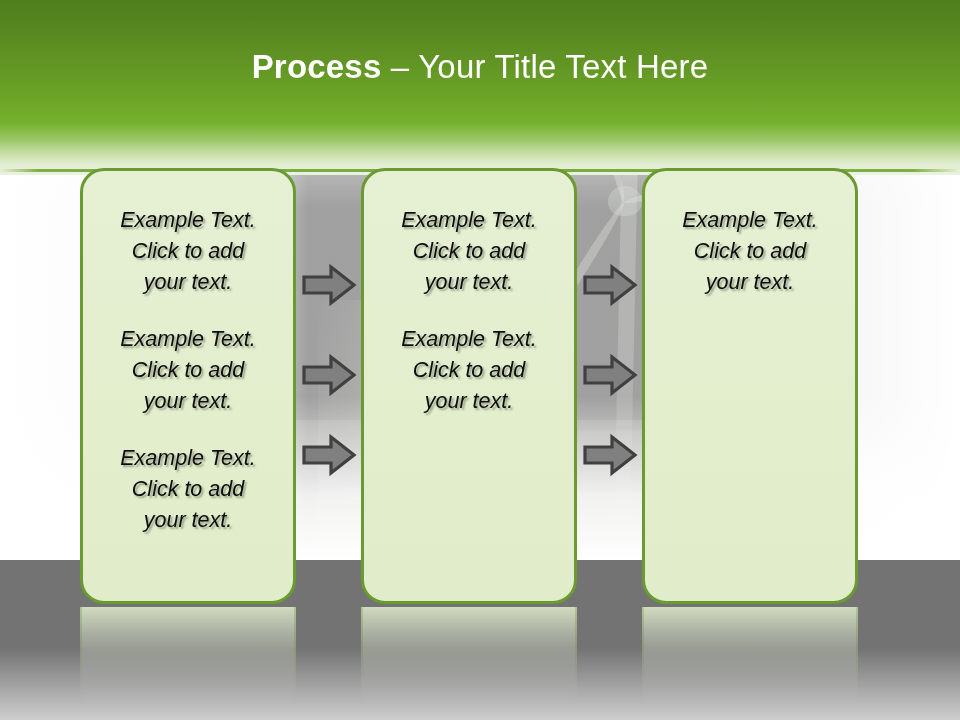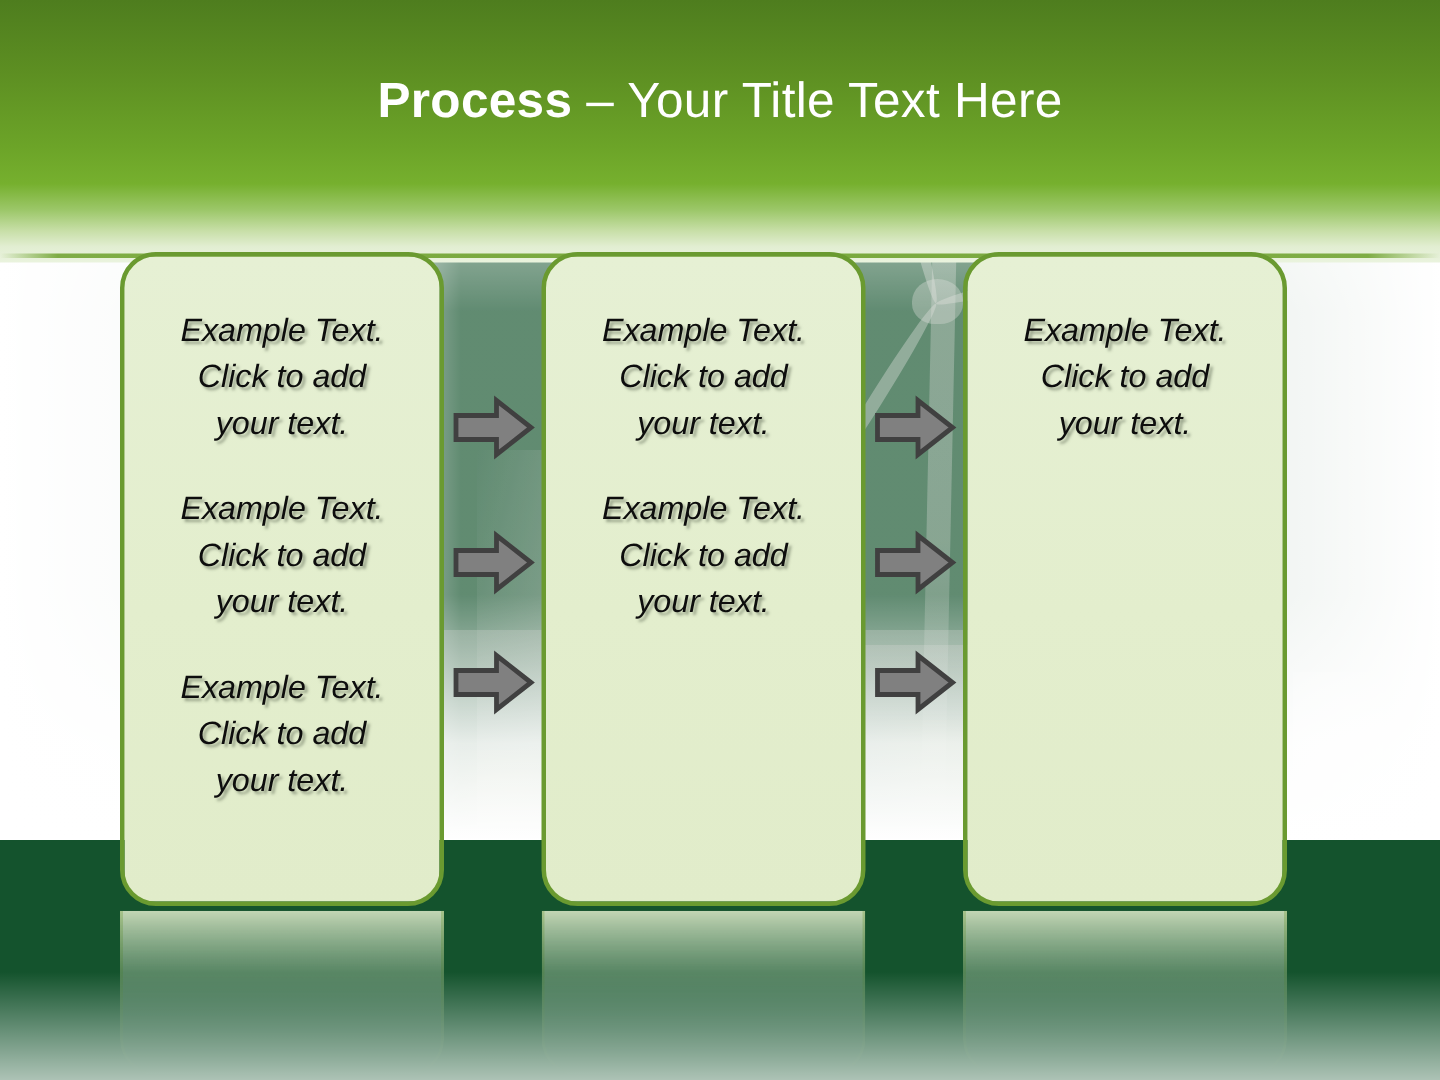--- a/index.html
+++ b/index.html
@@ -11,21 +11,21 @@
     width: 960px;
     height: 720px;
     overflow: hidden;
     font-family: "Liberation Sans", sans-serif;
   }
 
   #slide {
     position: relative;
     width: 960px;
     height: 720px;
-    background: #14532d;
+    background: #737373;
     overflow: hidden;
   }
 
   
   .bg-photo {
     position: absolute;
     left: 0;
     top: 130px;
     width: 960px;
     height: 430px;

